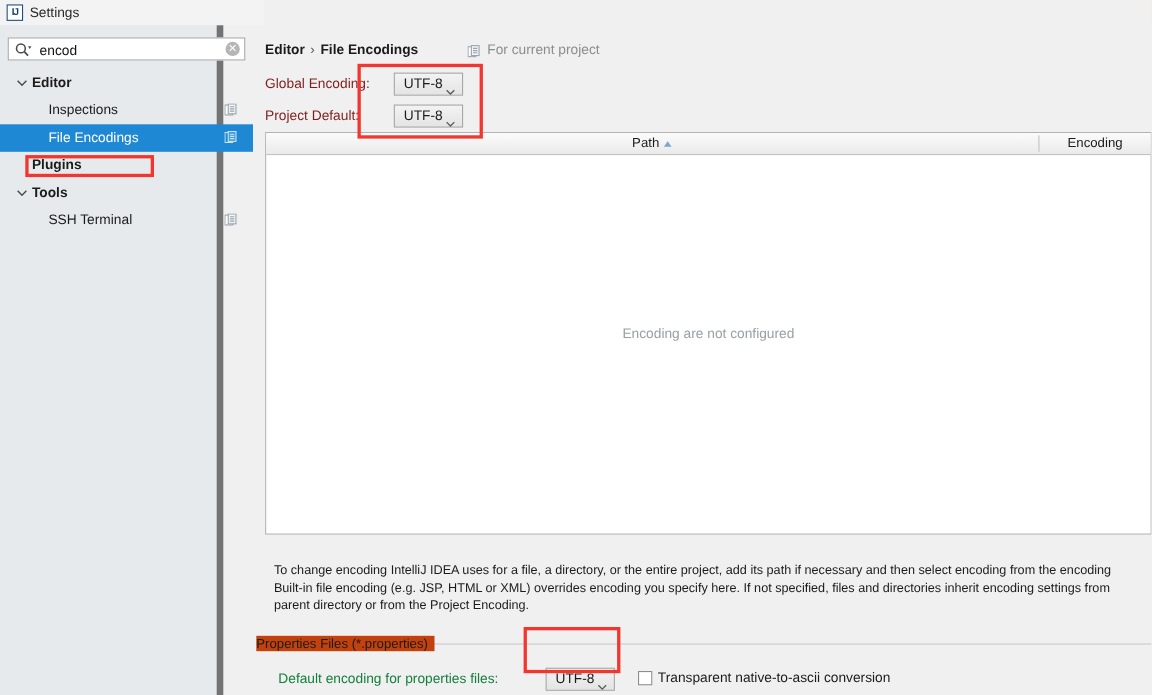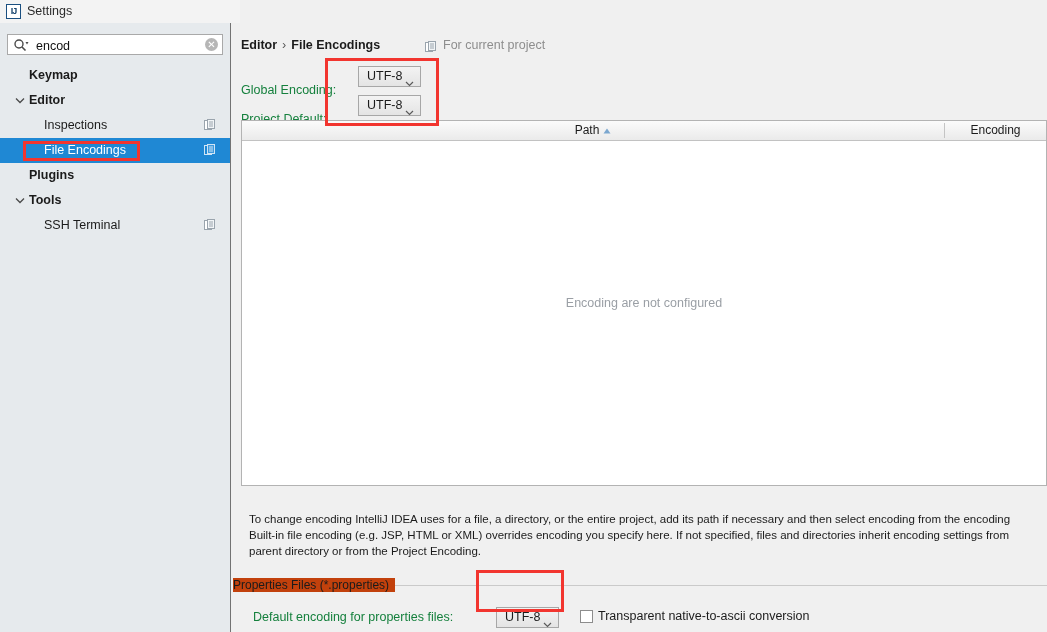--- a/index.html
+++ b/index.html
@@ -88,23 +88,23 @@
     position: absolute;
     left: 27px; top: 4px;
     font-size: 12.5px;
     color: #2b2b2b;
   }
 
   
   .sidebar {
     position: absolute;
     left: 0; top: 23px;
-    width: 231px; height: 609px;
+    width: 203px; height: 609px;
     background: #e6eaed;
-    border-right: 1px solid #737373;
+    border-right: 6px solid #737373;
     box-sizing: border-box;
   }
   .search-wrap {
     position: absolute;
     left: 7px; top: 11px;
     width: 216px; height: 21px;
     background: #ffffff;
     border: 1px solid #a9a9a9;
     box-sizing: border-box;
   }
@@ -201,22 +201,22 @@
   }
   .fp-icon {
     position: absolute;
     left: 194px; top: 18px;
     width: 12px; height: 12px;
   }
   .fp-label { position: absolute; left: 212px; top: 15px; }
 
   .field-row { position: absolute; left: 10px; white-space: nowrap; }
   .field-row .flabel {
-    position: absolute; left: 0; top: 17px;
-    font-size: 12.5px; color: #15803d; text-align: right;
+    position: absolute; left: 0; top: 3px;
+    font-size: 12.5px; color: #7f1d1d; text-align: right;
   }
   .combo {
     position: absolute;
     height: 21px;
     background: linear-gradient(180deg,#f3f3f3 0%, #e4e4e4 100%);
     border: 1px solid #a7a7a7;
     box-sizing: border-box;
     font-size: 12.5px;
     color: #1b1b1b;
     line-height: 19px;
@@ -365,23 +365,20 @@
             <line x1="9" y1="9" x2="12.5" y2="12.5" stroke="#4a4a4a" stroke-width="1.6"></line>
             <path d="M12.5 4 L15.5 4 L14 6.5 Z" fill="#4a4a4a"></path>
           </svg>
         </div>
         <input class="search-input" type="text" value="encod" style="">
         <div class="search-clear">✕</div>
       </div>
 
       <div class="tree">
 
-        <div class="tree-row lvl0">
-          <span class="lbl">Keymap</span>
-        </div>
 
         <div class="tree-row lvl0">
           <span class="chev">
             <svg width="10" height="7" viewBox="0 0 10 7">
                 <path d="M1 1.5 L5 5.5 L9 1.5" fill="none" stroke="#4a4a4a" stroke-width="1.3"></path>
               </svg>
           </span>
           <span class="lbl">Editor</span>
         </div>
 

